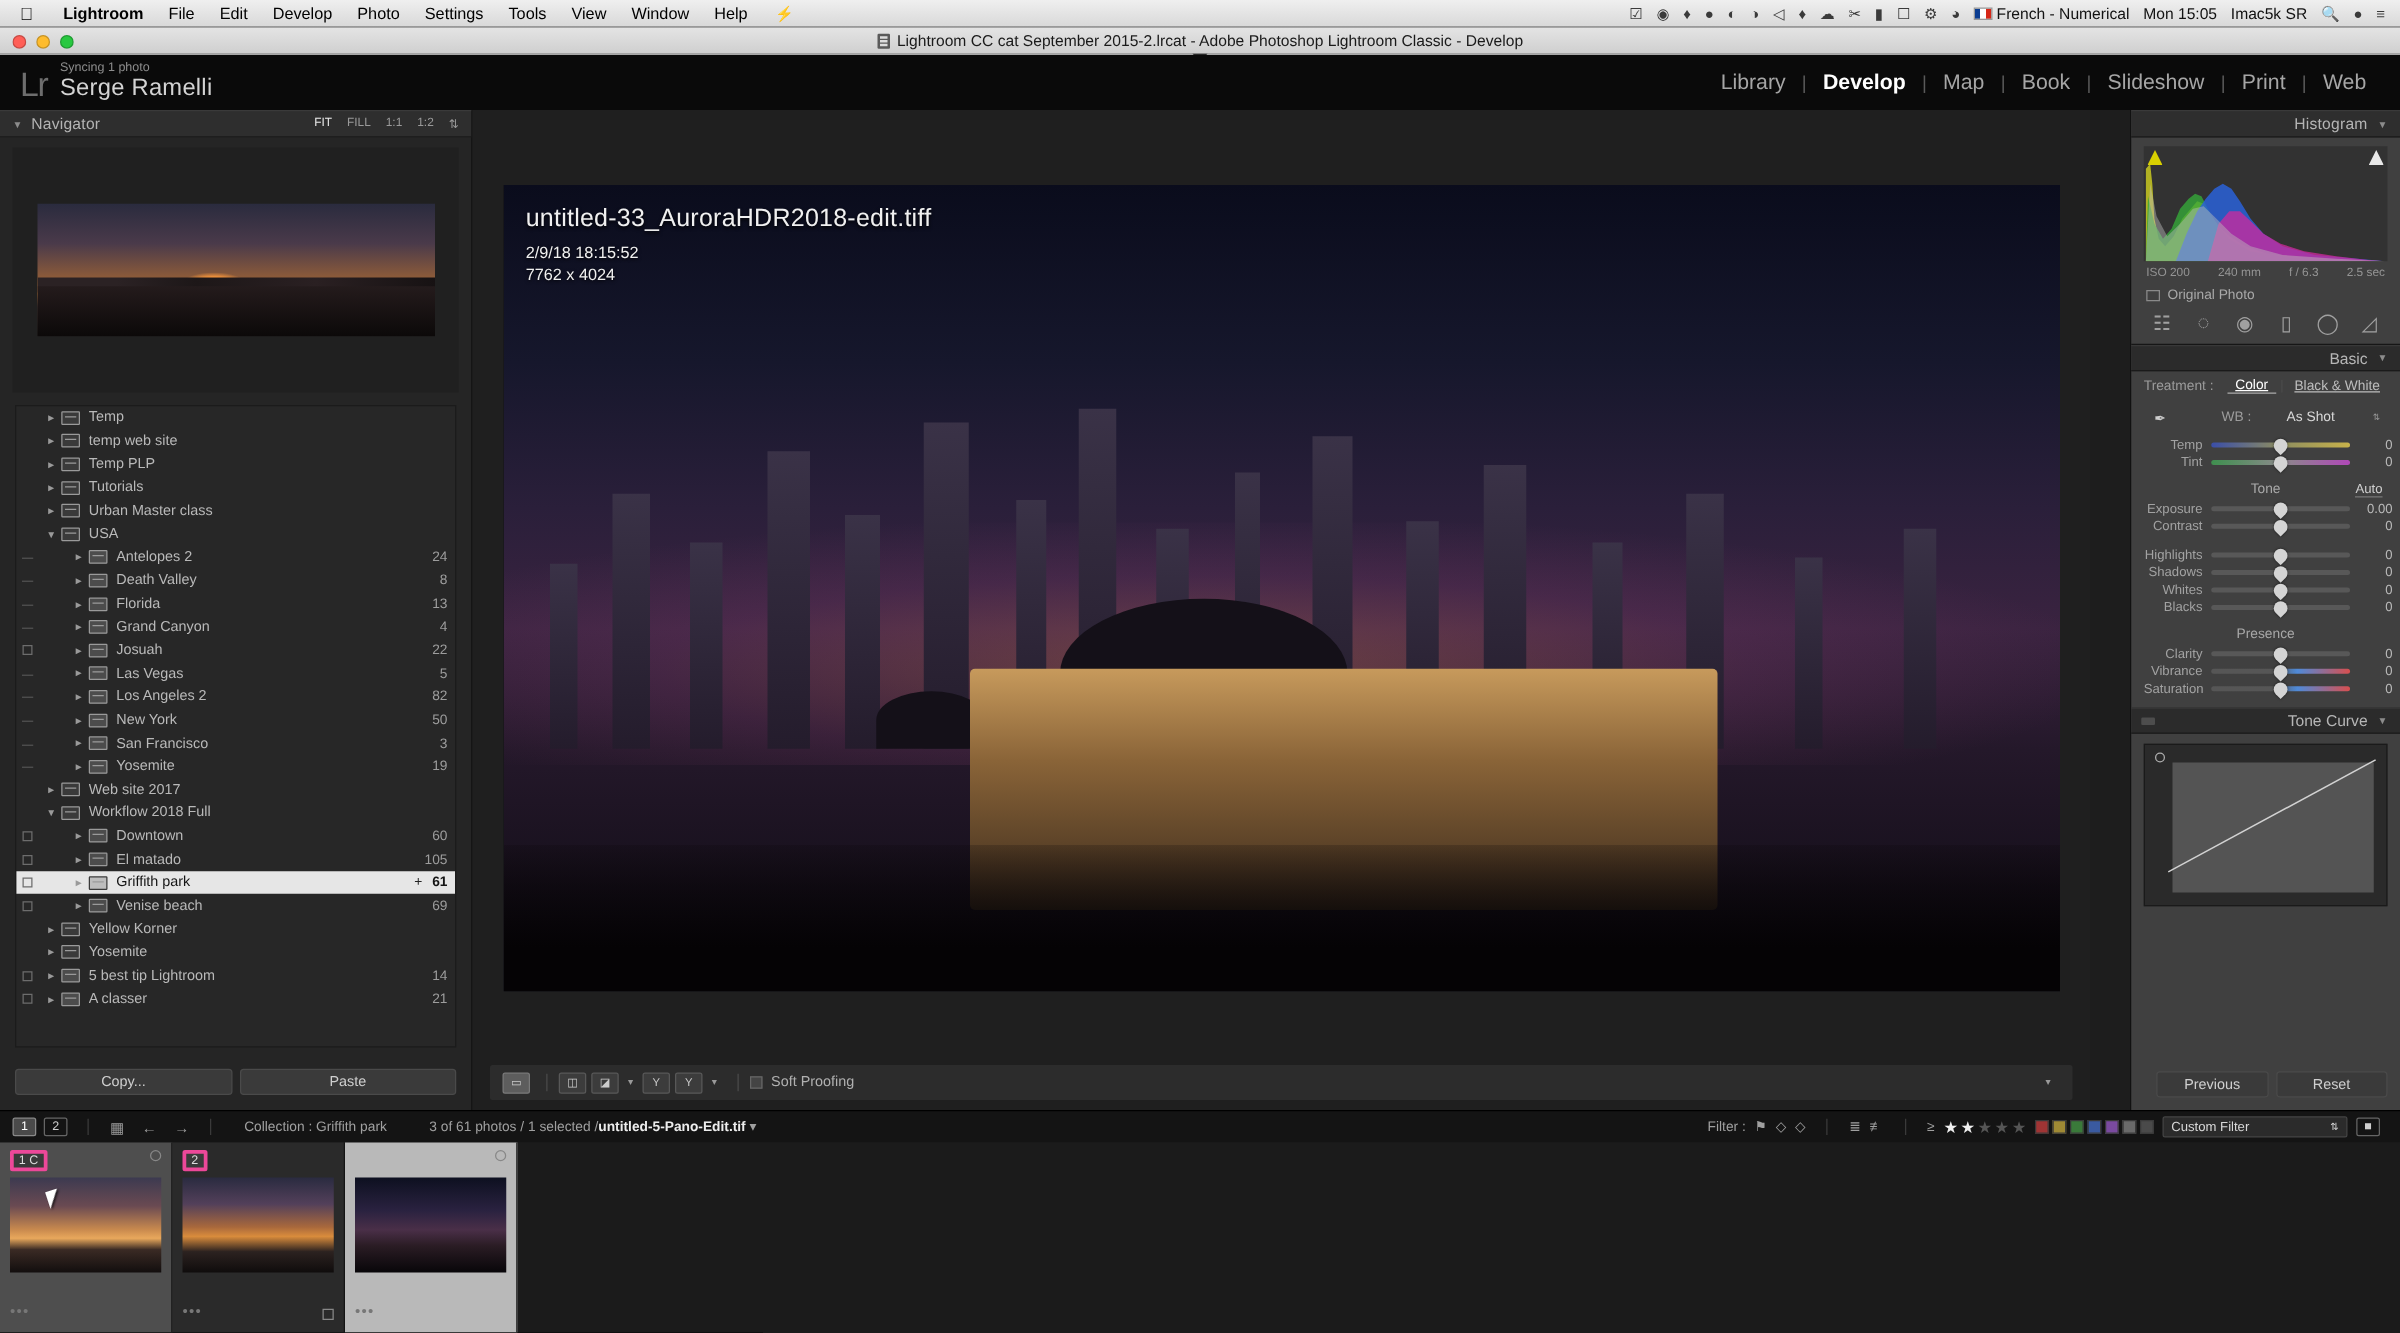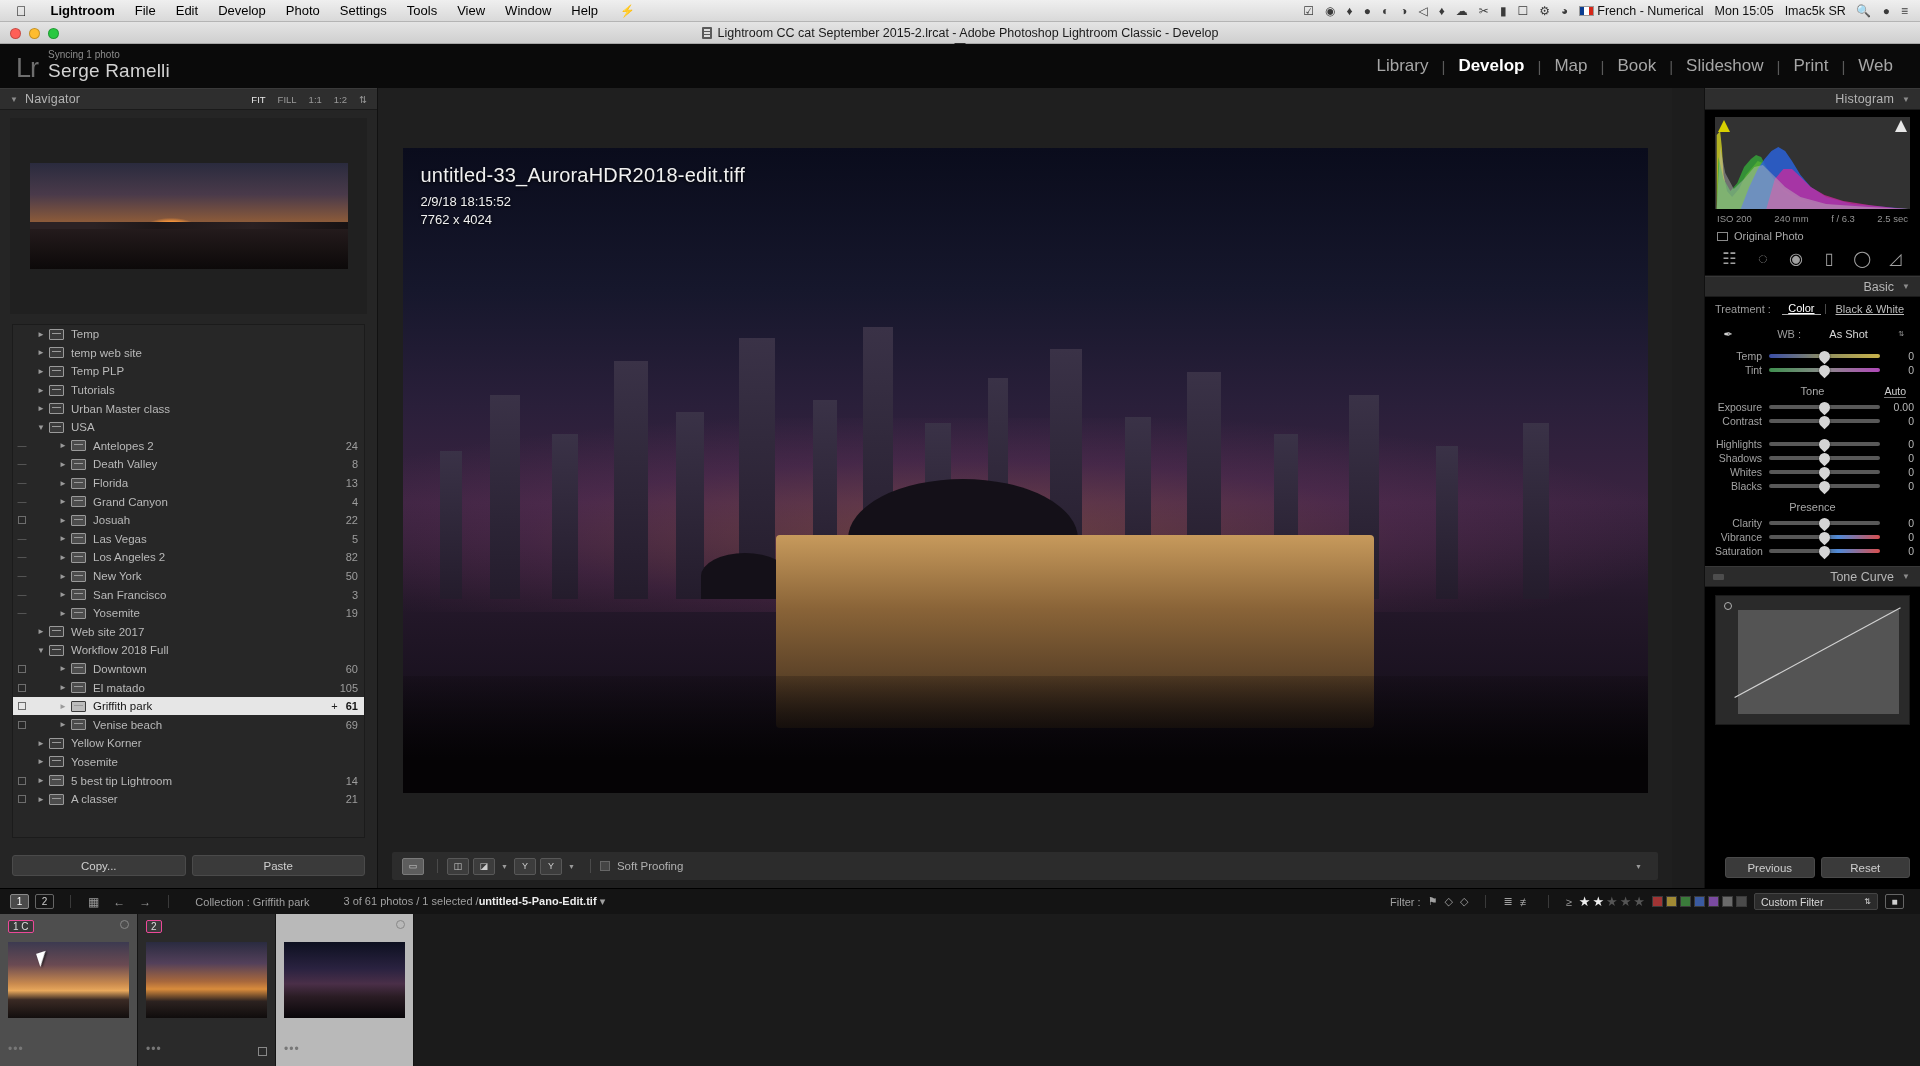--- a/index.html
+++ b/index.html
@@ -75,21 +75,21 @@
   }
   .modules .m { padding: 0 13px; cursor: default; }
   .modules .m.active { color: #fff; font-weight: bold; }
   .modules .sep { color: #5a5a5a; font-size: 15px; }
 
   
   .body { position: absolute; top: 88px; left: 0; width: 1920px; height: 800px; background: #1d1d1d; }
 
   .leftpanel { position: absolute; left: 0; top: 0; width: 378px; height: 800px; background: #252525;
     border-right: 1px solid #111; }
-  .rightpanel { position: absolute; right: 0; top: 0; width: 216px; height: 800px; background: #000000;
+  .rightpanel { position: absolute; right: 0; top: 0; width: 216px; height: 800px; background: #404040;
     border-left: 1px solid #111; }
   .center { position: absolute; left: 378px; right: 248px; top: 0; height: 800px; background: #1f1f1f; }
 
   
   .phead {
     display: flex; align-items: center; height: 22px; padding: 0 10px;
     background: #2e2e2e; color: #b4b4b4; font-size: 12.5px;
     border-top: 1px solid #3a3a3a; border-bottom: 1px solid #1a1a1a;
   }
   .phead .tri { font-size: 8px; color: #8c8c8c; margin-right: 7px; }
@@ -239,34 +239,34 @@
   .fsbar .gicon { color: #9a9a9a; font-size: 12px; margin: 0 7px; }
   .fsbar .fdiv { width: 1px; height: 13px; background: #3a3a3a; margin: 0 10px; }
   .fsbar .coll { margin-left: 16px; }
   .fsbar .stat { margin-left: 34px; }
   .fsbar .stat b { color: #ededed; font-weight: bold; }
   .fsbar .right { margin-left: auto; display: flex; align-items: center; gap: 7px; }
   .stars { display: flex; gap: 2px; font-size: 13px; color: #555; }
   .stars .on { color: #f0f0f0; }
   .clrlbl { display: flex; gap: 3px; }
   .clrlbl i { width: 11px; height: 11px; display: inline-block; border: 1px solid #3a3a3a; }
-  .custfilter { width: 124px; height: 17px; background: #2b2b2b; border: 1px solid #444;
+  .custfilter { width: 148px; height: 17px; background: #2b2b2b; border: 1px solid #444;
     border-radius: 2px; display: flex; align-items: center; padding: 0 6px;
     font-size: 10.5px; color: #d8d8d8; }
 
   
   .filmstrip { position: absolute; left: 0; top: 914px; width: 1920px; height: 152px;
     background: #1b1b1b; display: flex; align-items: flex-start; gap: 0; }
   .thumb { width: 138px; height: 152px; position: relative; background: #2a2a2a;
     border-right: 1px solid #141414; padding: 28px 8px; }
   .thumb.sel { background: #4e4e4e; }
   .thumb.lite { background: #b9b9b9; }
   .thumb .tim { width: 100%; height: 76px; }
   .thumb .badge { position: absolute; left: 8px; top: 6px; background: #3a3a3a; color: #ddd;
-    font-size: 10px; padding: 0 4px; border-radius: 2px; border: 1px solid #ec4899; }
+    font-size: 10px; padding: 0 4px; border-radius: 2px; border: 3px solid #ec4899; }
   .thumb .dots { position: absolute; left: 8px; bottom: 10px; color: #777; font-size: 12px; letter-spacing: 1px; }
   .thumb .circ { position: absolute; right: 8px; top: 6px; width: 9px; height: 9px;
     border-radius: 50%; border: 1px solid #888; }
   .thumb .sq2 { position: absolute; right: 8px; bottom: 10px; width: 9px; height: 9px; border: 1px solid #888; }
   .cursor { position: absolute; left: 38px; top: 952px; width: 0; height: 0; z-index: 50;
     border-left: 10px solid #fff; border-bottom: 14px solid transparent; transform: rotate(-18deg);
     filter: drop-shadow(1px 1px 1px rgba(0,0,0,.8)); }
   .t1img { background: linear-gradient(180deg,#3c3a50 0%,#6a4a52 30%,#c98a4e 55%,#e8a85c 64%,#3a2a24 76%,#120e0e 100%); }
   .t2img { background: linear-gradient(180deg,#2a2b40 0%,#53405a 28%,#a8683c 52%,#d98c3c 62%,#2c2220 78%,#0f0c0c 100%); }
   .t3img { background: linear-gradient(180deg,#0d1020 0%,#2a2240 35%,#4a2f48 55%,#2a1c24 72%,#080609 100%); }

